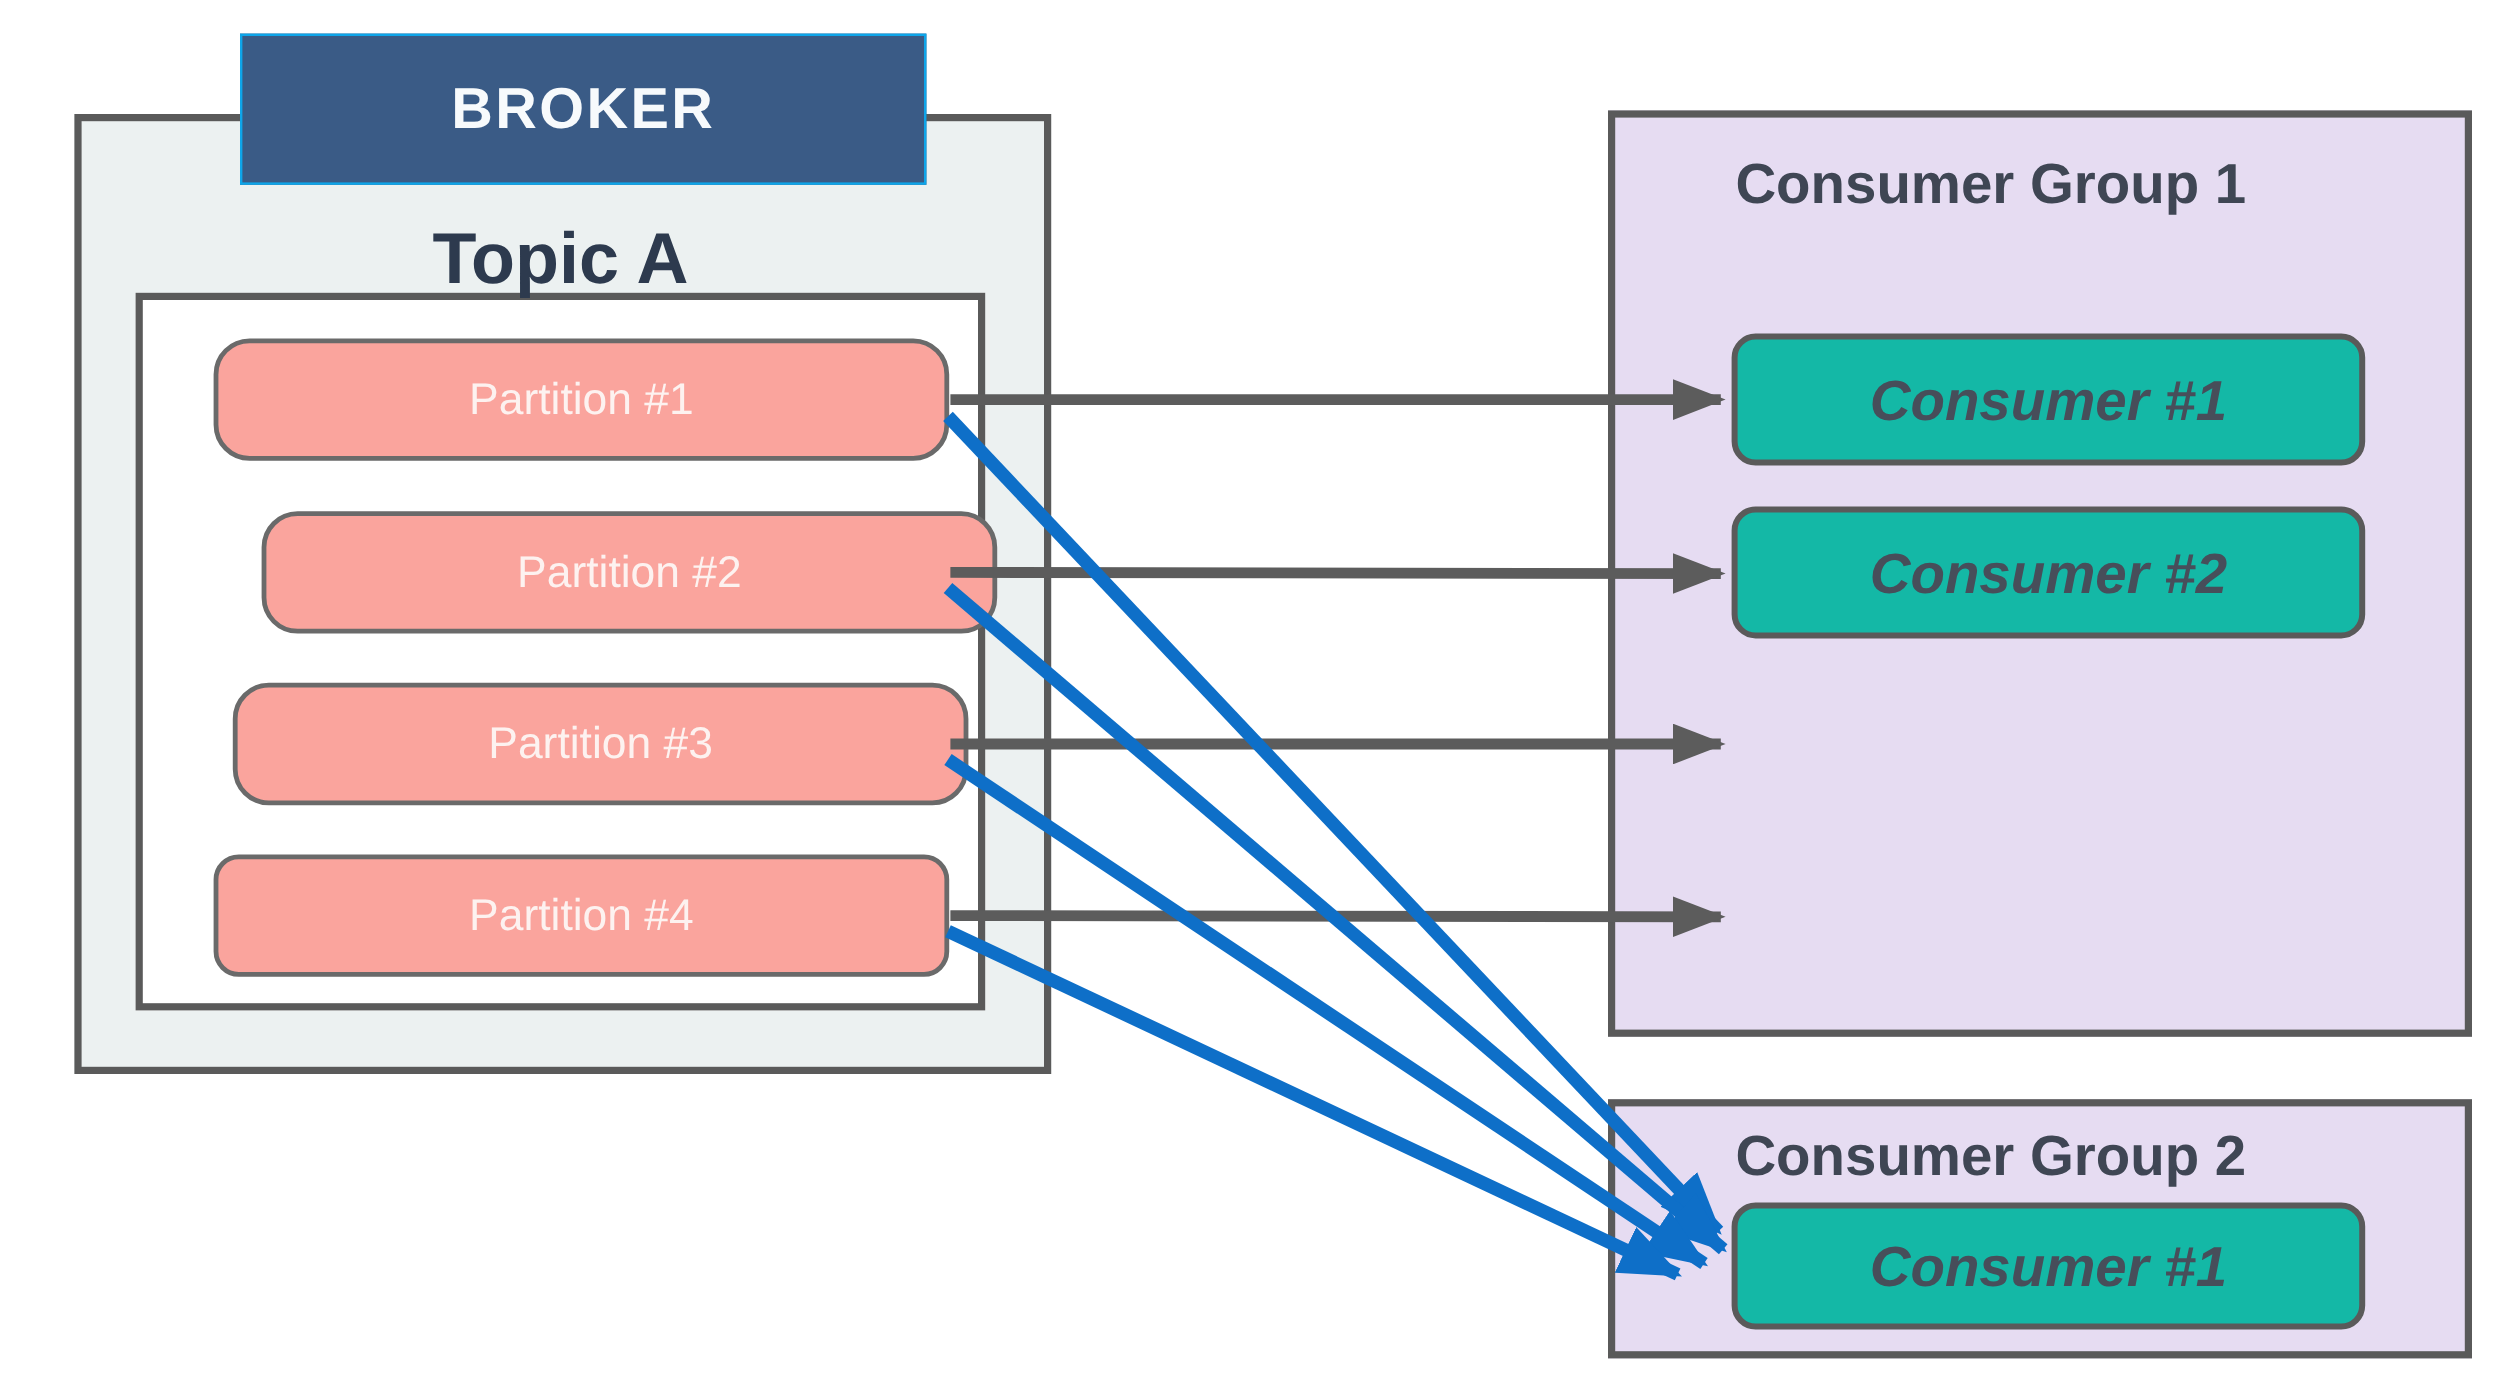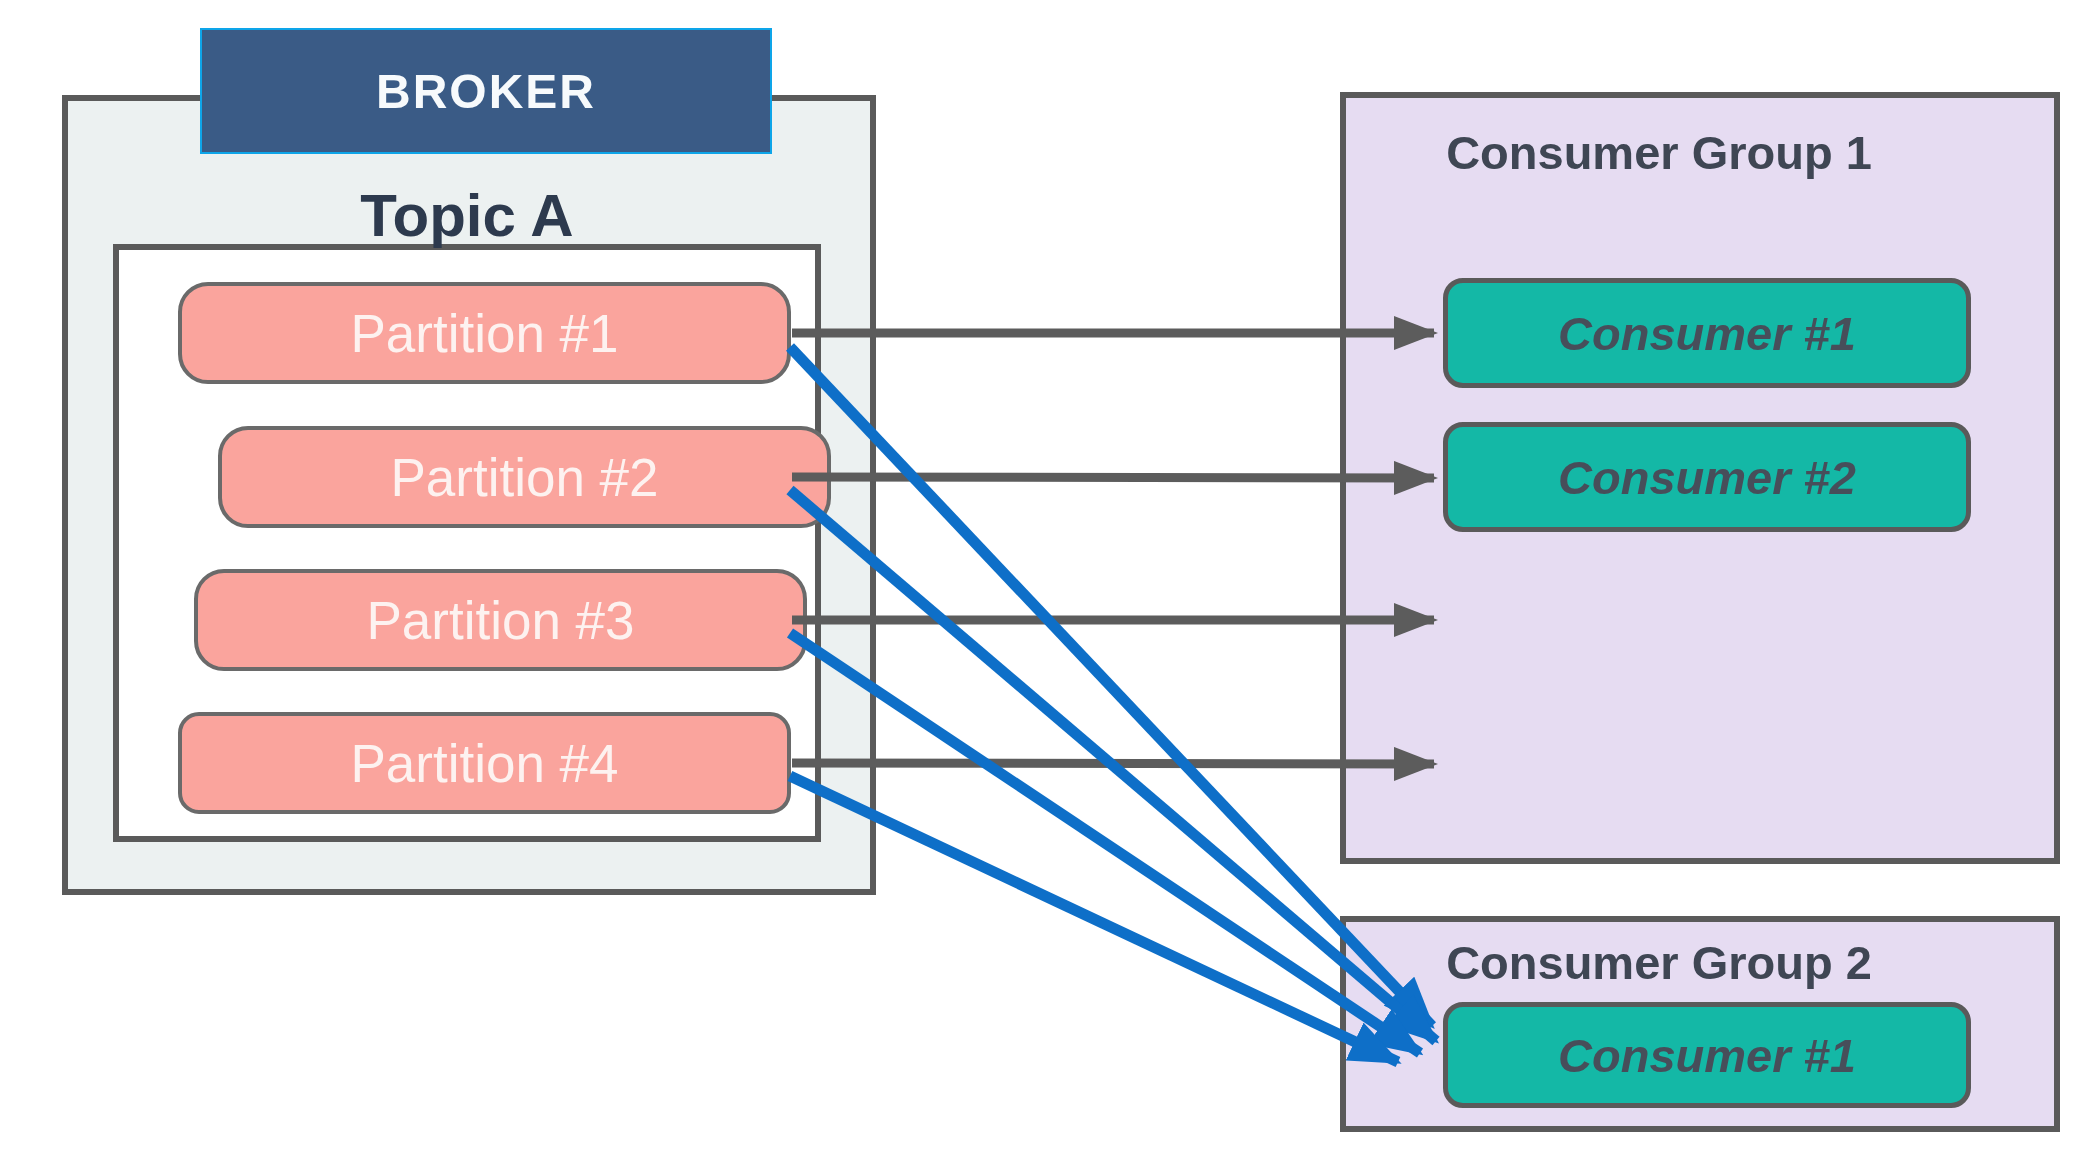--- a/index.html
+++ b/index.html
@@ -45,21 +45,21 @@
     background: #ffffff;
     border: 6px solid var(--box_border);
     z-index: 1;
   }
   .partition {
     left: 178px; width: 613px; height: 102px;
     background: var(--partition_bg);
     border: 4px solid #6a6a6a;
     border-radius: 30px;
     display: flex; align-items: center; justify-content: center;
-    color: var(--partition_text); font-size: 53px; font-weight: 400;
+    color: var(--partition_text); font-size: 37px; font-weight: 400;
     z-index: 2;
   }
   .p1 { top: 282px; }
   .p2 { top: 426px; margin-left: 40px; }
   .p3 { top: 569px; margin-left: 16px; }
   .p4 { top: 712px; border-radius: 21px; }
 
   
   .group-box {
     left: 1340px; width: 720px;

